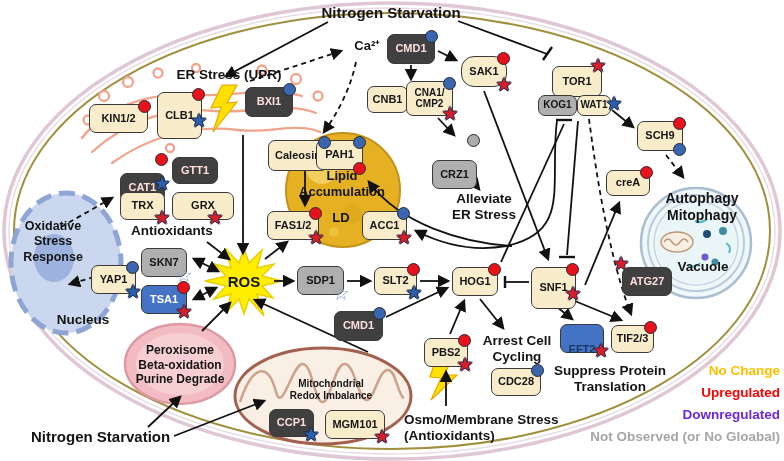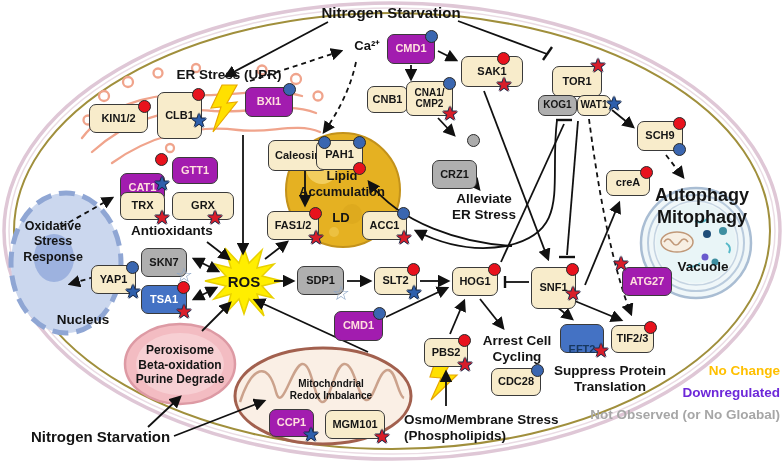--- a/index.html
+++ b/index.html
@@ -3,21 +3,21 @@
 <meta charset="utf-8">
 <style>
   html,body{margin:0;padding:0;background:#fff;}
   .stage{position:relative;width:784px;height:461px;background:#fff;overflow:hidden;
          font-family:"Liberation Sans",sans-serif;}
   .stage svg{position:absolute;left:0;top:0;z-index:1;}
   .node{position:absolute;border:1.5px solid #3A3A3A;border-radius:7px;display:flex;
         align-items:center;justify-content:center;font-weight:bold;font-size:11px;
         color:#151515;box-sizing:border-box;text-align:center;line-height:1.05;z-index:3;}
   .node.tan{background:#F8ECCB;}
-  .node.red{background:#a21caf;color:#FFDEDE;}
+  .node.red{background:#404040;color:#FFDEDE;}
   .node.blue{background:#4472C4;color:#FFFFFF;}
   .node.gray{background:#AFAFAF;}
   .node.navy-text{color:#17375E;}
   .node.small{font-size:10px;}
   .dot{position:absolute;width:13px;height:13px;border-radius:50%;
        border:1.5px solid #2A2A2A;box-sizing:border-box;z-index:4;}
   .dot.red{background:#E8121D;}
   .dot.blue{background:#3A66B0;}
   .dot.gray{background:#ABABAB;}
   .star{position:absolute;font-size:19px;line-height:20px;width:20px;text-align:center;
@@ -235,21 +235,21 @@
       <div class="node tan small" style="left: 406px; top: 81px; width: 47px; height: 35px;">
         <span style="white-space: pre-line;">CNA1/
 CMP2</span>
       </div>
       <span class="dot blue" style="left: 442.5px; top: 76.5px;"></span>
       <span class="star red" style="left: 440px; top: 104px;">★</span>
       <div class="node gray" style="left: 432px; top: 138px; width: 45px; height: 29px; margin-top: 22px;">
         <span style="white-space: pre-line;">CRZ1</span>
       </div>
       <span class="dot gray" style="left: 466.5px; top: 133.5px;"></span>
-      <div class="node tan" style="left: 461px; top: 56px; width: 62px; height: 31px;">
+      <div class="node tan" style="left: 461px; top: 56px; width: 46px; height: 31px; border-radius: 13px;">
         <span style="white-space: pre-line;">SAK1</span>
       </div>
       <span class="dot red" style="left: 496.5px; top: 51.5px;"></span>
       <span class="star red" style="left: 494px; top: 75px;">★</span>
       <div class="node tan" style="left: 552px; top: 66px; width: 50px; height: 31px;">
         <span style="white-space: pre-line;">TOR1</span>
       </div>
       <span class="star red" style="left: 588px; top: 56px;">★</span>
       <div class="node gray small" style="left: 538px; top: 95px; width: 39px; height: 21px;">
         <span style="white-space: pre-line;">KOG1</span>
@@ -333,28 +333,29 @@
 Response</div>
       <div class="lbl" style="left: 83px; top: 320px; font-size: 13.5px;">Nucleus</div>
       <div class="lbl" style="left: 172px; top: 231px; font-size: 13.5px;">Antioxidants</div>
       <div class="lbl" style="left: 244px; top: 282px; font-size: 15px;">ROS</div>
       <div class="lbl" style="left: 180px; top: 365px; font-size: 12px;">Peroxisome
 Beta-oxidation
 Purine Degrade</div>
       <div class="lbl" style="left: 331px; top: 390px; font-size: 10px;">Mitochondrial
 Redox Imbalance</div>
       <div class="lbl left" style="left: 404px; top: 428px; font-size: 13.5px;">Osmo/Membrane Stress
-(Phospholipids)</div>
+(Antioxidants)</div>
       <div class="lbl" style="left: 517px; top: 349px; font-size: 13.5px;">Arrest Cell
 Cycling</div>
       <div class="lbl" style="left: 610px; top: 379px; font-size: 13.5px;">Suppress Protein
 Translation</div>
-      <div class="lbl" style="left: 702px; top: 207px; font-size: 18px;">Autophagy
+      <div class="lbl" style="left: 702px; top: 207px; font-size: 14px;">Autophagy
 Mitophagy</div>
       <div class="lbl" style="left: 703px; top: 267px; font-size: 13.5px;">Vacuole</div>
       <div class="lbl left" style="left: 31px; top: 437px; font-size: 15px;">Nitrogen Starvation</div>
     </div>
   <div class="legend" id="legend">
       <div style="color: rgb(255, 192, 0);">No Change</div>
+      <div style="color: rgb(255, 0, 0);">Upregulated</div>
       <div style="color: #6d28d9;">Downregulated</div>
       <div style="color: rgb(166, 166, 166);">Not Observed (or No Gloabal)</div>
     </div>
 </div>
 
 </body></html>

